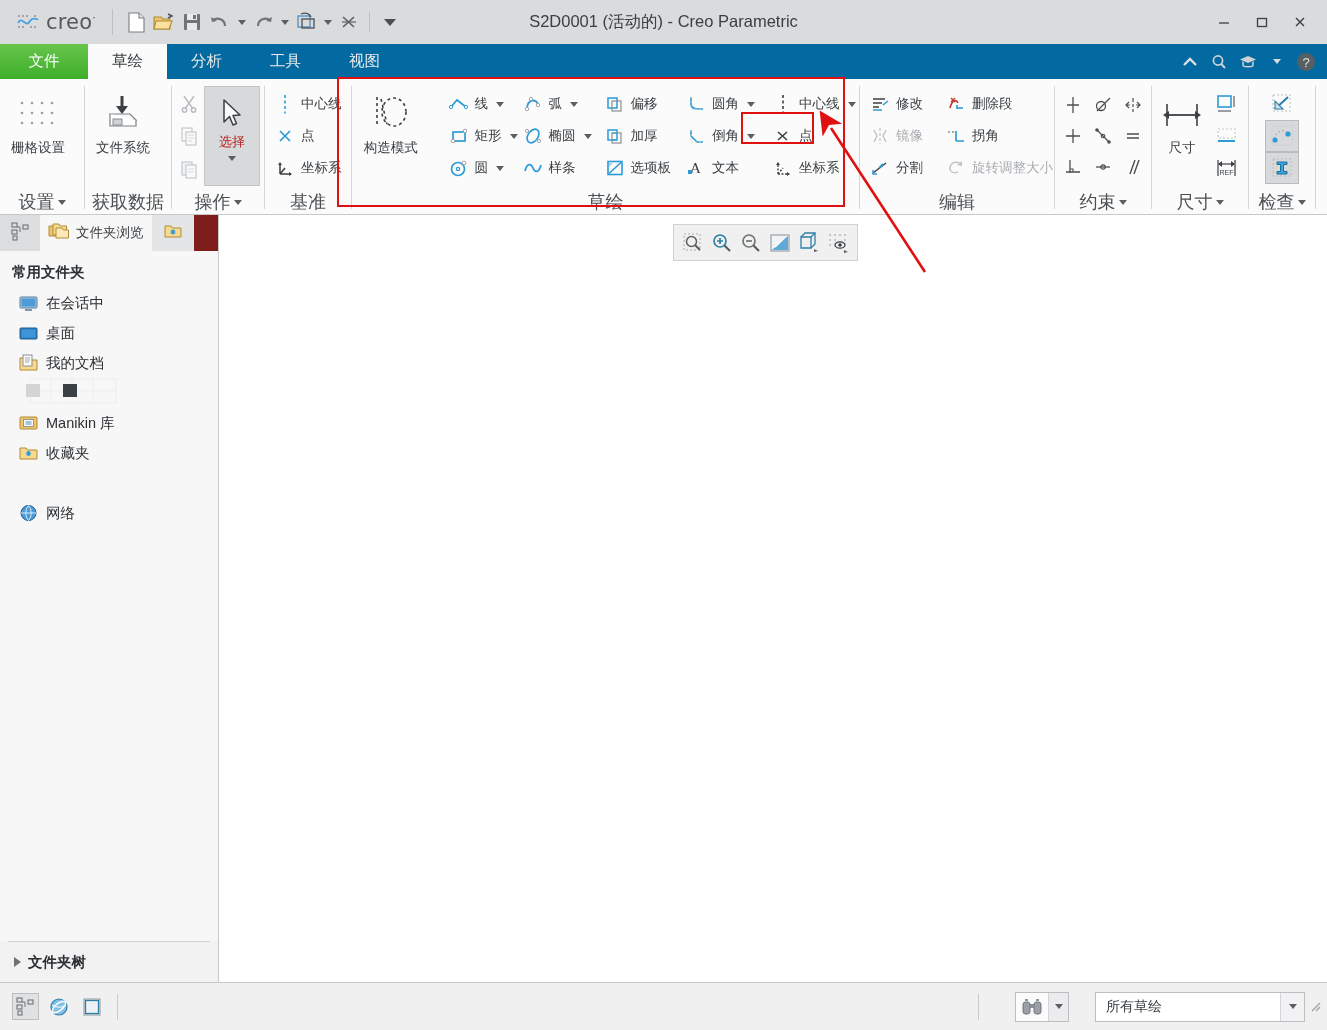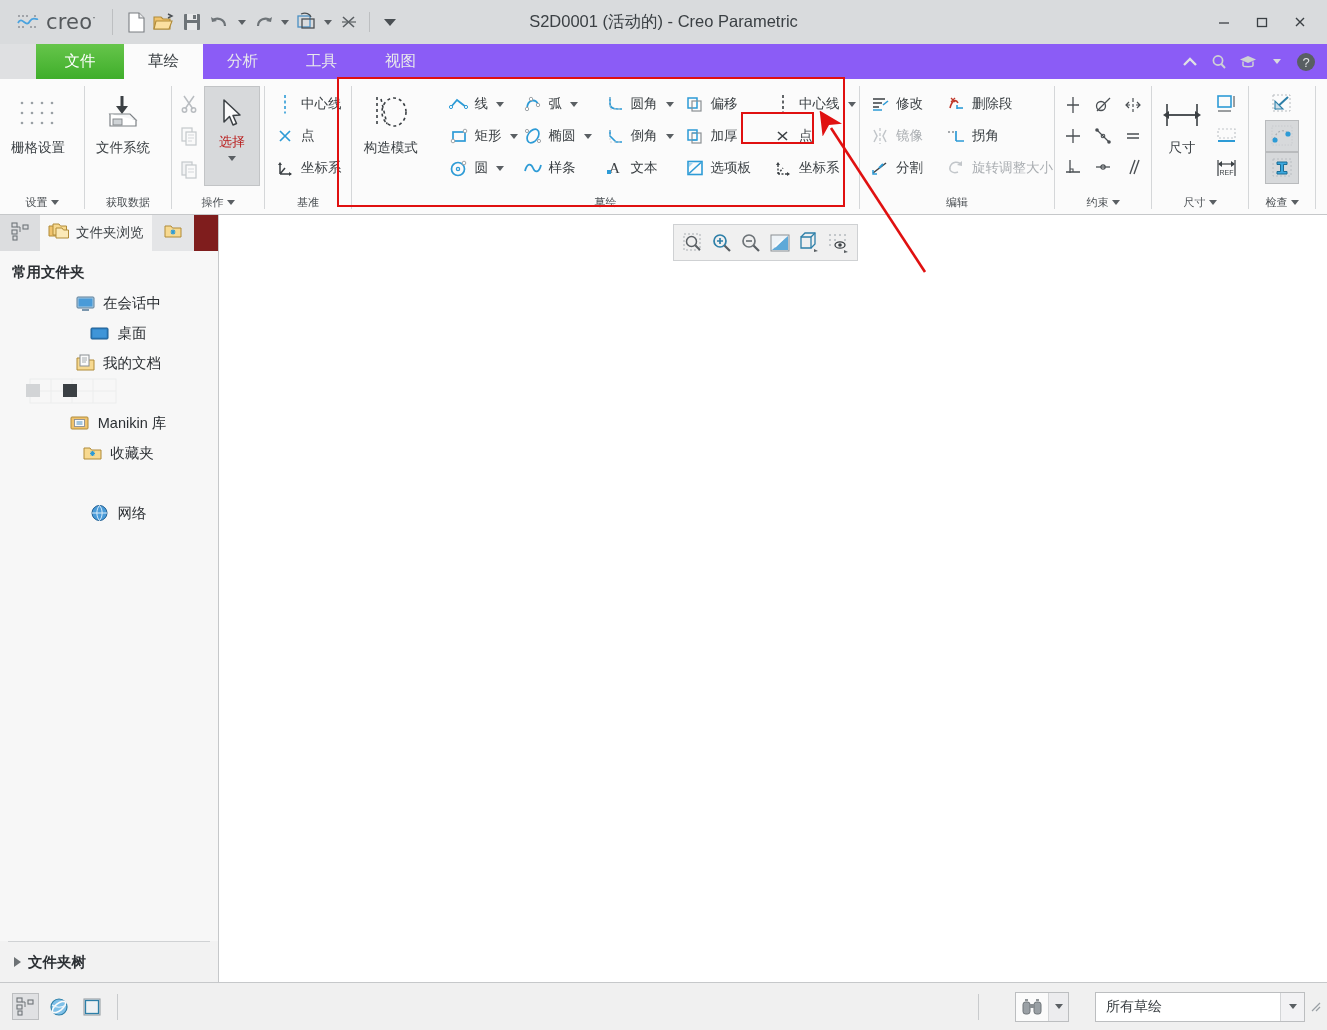--- a/index.html
+++ b/index.html
@@ -21,32 +21,32 @@
   .logo-text sup { font-size:11px; vertical-align:super; }
   .qat { display:flex; align-items:center; gap:2px; border-left:1px solid #bdbfc1; padding-left:10px; height:26px; }
   .qbtn { width:26px; height:26px; display:flex; align-items:center; justify-content:center; cursor:default; }
   .qcaret { width:13px; height:26px; display:flex; align-items:center; justify-content:center; }
   .qsep { width:1px; height:20px; background:#bdbfc1; margin:0 5px; }
   .wintitle { position:absolute; left:0; right:0; text-align:center; font-size:16.5px; color:#3b4044; pointer-events:none; font-family:"Liberation Sans",sans-serif; }
   .wctrls { margin-left:auto; display:flex; align-items:center; padding-right:8px; }
   .wbtn { width:38px; height:30px; display:flex; align-items:center; justify-content:center; color:#3b4044; }
 
   
-  .tabstrip { height:35px; background:#8b5cf6; display:flex; align-items:stretch; flex:0 0 35px; position:relative;margin-left:36px; }
+  .tabstrip { height:35px; background:#0369a1; display:flex; align-items:stretch; flex:0 0 35px; position:relative; }
   .tab { display:flex; align-items:center; justify-content:center; padding:0 24px; font-size:15.5px; color:#e9eaeb; min-width:60px; }
   .tab.file { background:linear-gradient(180deg,#66c54b 0%,#3fae2a 100%); color:#ffffff; width:88px; padding:0; }
   .tab.active { background:#fbfbfb; color:#3b4044; }
   .tabright { margin-left:auto; display:flex; align-items:center; padding-right:8px; gap:2px; }
   .tr-btn { width:27px; height:27px; display:flex; align-items:center; justify-content:center; color:#d9dbdd; }
 
   
   .ribbon { height:136px; background:#fbfbfb; display:flex; align-items:stretch; position:relative; flex:0 0 136px; border-bottom:1px solid #c6c8ca; }
   .rgroup { display:flex; flex-direction:column; position:relative; height:136px; }
   .rgroup > .gcontent { flex:1; display:flex; align-items:center; padding:4px 2px 0 2px; }
-  .glabel { height:26px; display:flex; align-items:center; justify-content:center; font-size:11px; color:#4a4f53; gap:3px; }
+  .glabel { height:26px; display:flex; align-items:center; justify-content:center; font-size:18px; color:#4a4f53; gap:3px; }
   .gsep { width:1px; background:#d5d7d9; margin:7px 0 5px 0; flex:0 0 1px; }
 
   .bigbtn { width:72px; display:flex; flex-direction:column; align-items:center; justify-content:flex-start; padding-top:6px; height:100px; }
   .bigbtn .ic { height:46px; display:flex; align-items:center; justify-content:center; }
   .bigbtn .lb { font-size:13.5px; color:#3b4044; margin-top:2px; text-align:center; line-height:1.15; }
 
   .smallcol { display:flex; flex-direction:column; justify-content:center; height:100px; padding:0 2px; }
   .sbtn { height:32px; display:flex; align-items:center; gap:5px; padding:0 5px; }
   .sbtn .ic { width:22px; height:22px; display:flex; align-items:center; justify-content:center; flex:0 0 22px; }
   .sbtn .lb { font-size:13.5px; color:#3b4044; white-space:nowrap; }
@@ -73,21 +73,21 @@
   
   .bodyarea { flex:1; display:flex; min-height:0; background:#dfe0e2; }
   .nav { width:219px; background:#f2f2f2; display:flex; flex-direction:column; border-right:1px solid #c6c8ca; }
   .navtabs { height:36px; display:flex; align-items:stretch; background:#7f1d1d; }
   .ntab { display:flex; align-items:center; gap:6px; padding:0 8px; font-size:13.5px; color:#3b4044; }
   .ntab.active { background:#f7f7f7; }
   .ntab.plain { background:#dcdddf; width:40px; justify-content:center; }
   .ntab.folder { background:#e4e5e7; width:42px; justify-content:center; }
   .navbody { flex:1; background:#f7f7f7; padding:10px 0 0 0; overflow:hidden; position:relative; }
   .navhead { font-size:14.5px; font-weight:bold; color:#2b2f33; padding:2px 0 6px 12px; }
-  .navitem { display:flex; align-items:center; gap:8px; height:30px; padding-left:18px; font-size:14.5px; color:#2b2f33;justify-content:center; }
+  .navitem { display:flex; align-items:center; gap:8px; height:30px; padding-left:18px; font-size:14.5px; color:#2b2f33; }
   .navitem .ic { width:20px; height:20px; display:flex; align-items:center; justify-content:center; flex:0 0 20px; }
   .navspacer { height:30px; display:flex; align-items:center; padding-left:18px; }
   .navfoot { border-top:1px solid #d0d2d4; margin:0 8px; }
   .navtree { display:flex; align-items:center; gap:7px; height:40px; padding-left:14px; font-size:14.5px; font-weight:bold; color:#2b2f33; }
 
   .canvas { flex:1; background:#ffffff; position:relative; }
   .zoomtb { position:absolute; left:454px; top:9px; height:37px; background:#f0f0f0; border:1px solid #cfd1d3; display:flex; align-items:center; padding:0 5px; gap:1px; }
   .ztb-btn { width:28px; height:29px; display:flex; align-items:center; justify-content:center; }
 
   
@@ -467,52 +467,20 @@
           <div class="sbtn">
             <span class="ic">
               <svg width="20" height="16" viewBox="0 0 20 16">
                   <path d="M2 11 C4 3, 8 3, 10 8 C12 13, 16 13, 18 5" stroke="#2d9bd6" stroke-width="1.8" fill="none"></path>
                 </svg>
             </span>
             <span class="lb">样条</span>
           </div>
         </div>
 
-        <div class="smallcol" style="width:80px;">
-          <div class="sbtn">
-            <span class="ic">
-              <svg width="20" height="18" viewBox="0 0 20 18">
-                  <path d="M5 2 L5 9 C5 13, 8 14, 13 14 L17 14" stroke="#2d9bd6" stroke-width="1.7" fill="none"></path>
-                  <path d="M5 2 L5 14 L17 14" stroke="#c9ccd0" stroke-width="0.9" stroke-dasharray="2 2" fill="none"></path>
-                </svg>
-            </span>
-            <span class="lb">圆角</span>
-            <span class="dd caret-dn"></span>
-          </div>
-          <div class="sbtn">
-            <span class="ic">
-              <svg width="20" height="18" viewBox="0 0 20 18">
-                  <path d="M5 3 L5 9 L11 15 L17 15" stroke="#2d9bd6" stroke-width="1.7" fill="none"></path>
-                  <path d="M5 3 L5 15 L17 15" stroke="#c9ccd0" stroke-width="0.9" stroke-dasharray="2 2" fill="none"></path>
-                </svg>
-            </span>
-            <span class="lb">倒角</span>
-            <span class="dd caret-dn"></span>
-          </div>
-          <div class="sbtn">
-            <span class="ic">
-              <svg width="20" height="18" viewBox="0 0 20 18">
-                  <text x="9.5" y="14" font-size="15" text-anchor="middle" fill="#3b4044" font-family="Liberation Serif">A</text>
-                  <rect x="2" y="11" width="4" height="4" fill="#2d9bd6"></rect>
-                </svg>
-            </span>
-            <span class="lb">文本</span>
-          </div>
-        </div>
-
         <div class="smallcol" style="width:82px;">
           <div class="sbtn">
             <span class="ic">
               <svg width="20" height="18" viewBox="0 0 20 18">
                   <rect x="3" y="3" width="9" height="10" fill="none" stroke="#2d9bd6" stroke-width="1.5"></rect>
                   <rect x="7" y="6" width="9" height="10" fill="none" stroke="#8a8f93" stroke-width="1.2"></rect>
                 </svg>
             </span>
             <span class="lb">偏移</span>
           </div>
@@ -528,20 +496,52 @@
           </div>
           <div class="sbtn">
             <span class="ic">
               <svg width="20" height="18" viewBox="0 0 20 18">
                   <rect x="3" y="2.5" width="14" height="13" fill="none" stroke="#2d9bd6" stroke-width="1.6"></rect>
                   <path d="M4 14.5 L16 3.5" stroke="#2d9bd6" stroke-width="1.6"></path>
                   <path d="M4 4 L8 4 L4 8 Z" fill="#9ed4f0"></path>
                 </svg>
             </span>
             <span class="lb">选项板</span>
+          </div>
+        </div>
+
+        <div class="smallcol" style="width:80px;">
+          <div class="sbtn">
+            <span class="ic">
+              <svg width="20" height="18" viewBox="0 0 20 18">
+                  <path d="M5 2 L5 9 C5 13, 8 14, 13 14 L17 14" stroke="#2d9bd6" stroke-width="1.7" fill="none"></path>
+                  <path d="M5 2 L5 14 L17 14" stroke="#c9ccd0" stroke-width="0.9" stroke-dasharray="2 2" fill="none"></path>
+                </svg>
+            </span>
+            <span class="lb">圆角</span>
+            <span class="dd caret-dn"></span>
+          </div>
+          <div class="sbtn">
+            <span class="ic">
+              <svg width="20" height="18" viewBox="0 0 20 18">
+                  <path d="M5 3 L5 9 L11 15 L17 15" stroke="#2d9bd6" stroke-width="1.7" fill="none"></path>
+                  <path d="M5 3 L5 15 L17 15" stroke="#c9ccd0" stroke-width="0.9" stroke-dasharray="2 2" fill="none"></path>
+                </svg>
+            </span>
+            <span class="lb">倒角</span>
+            <span class="dd caret-dn"></span>
+          </div>
+          <div class="sbtn">
+            <span class="ic">
+              <svg width="20" height="18" viewBox="0 0 20 18">
+                  <text x="9.5" y="14" font-size="15" text-anchor="middle" fill="#3b4044" font-family="Liberation Serif">A</text>
+                  <rect x="2" y="11" width="4" height="4" fill="#2d9bd6"></rect>
+                </svg>
+            </span>
+            <span class="lb">文本</span>
           </div>
         </div>
 
         <div class="gsep" style="margin:10px 4px 8px 2px;"></div>
 
         <div class="smallcol" style="width:92px;">
           <div class="sbtn">
             <span class="ic">
               <svg width="18" height="20" viewBox="0 0 18 20">
                   <path d="M9 1 v3 M9 6.5 v3 M9 12 v3 M9 17.5 v2" stroke="#3b4044" stroke-width="1.6"></path>

